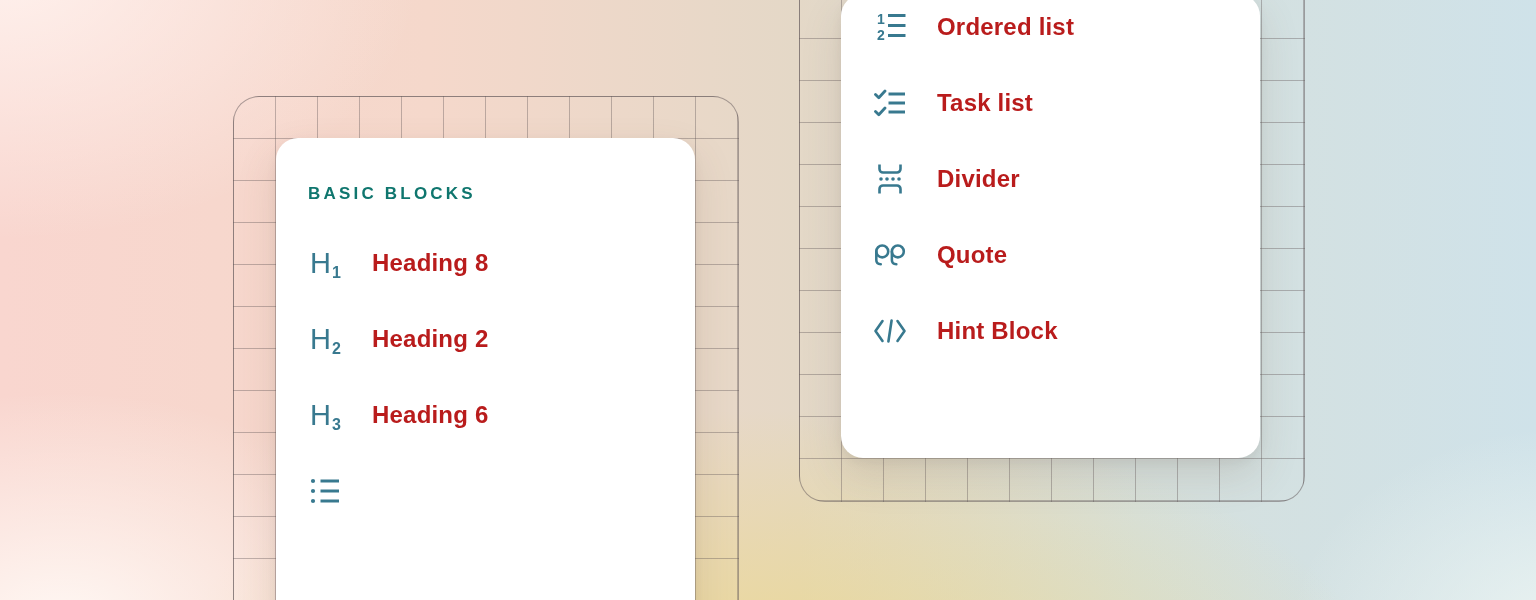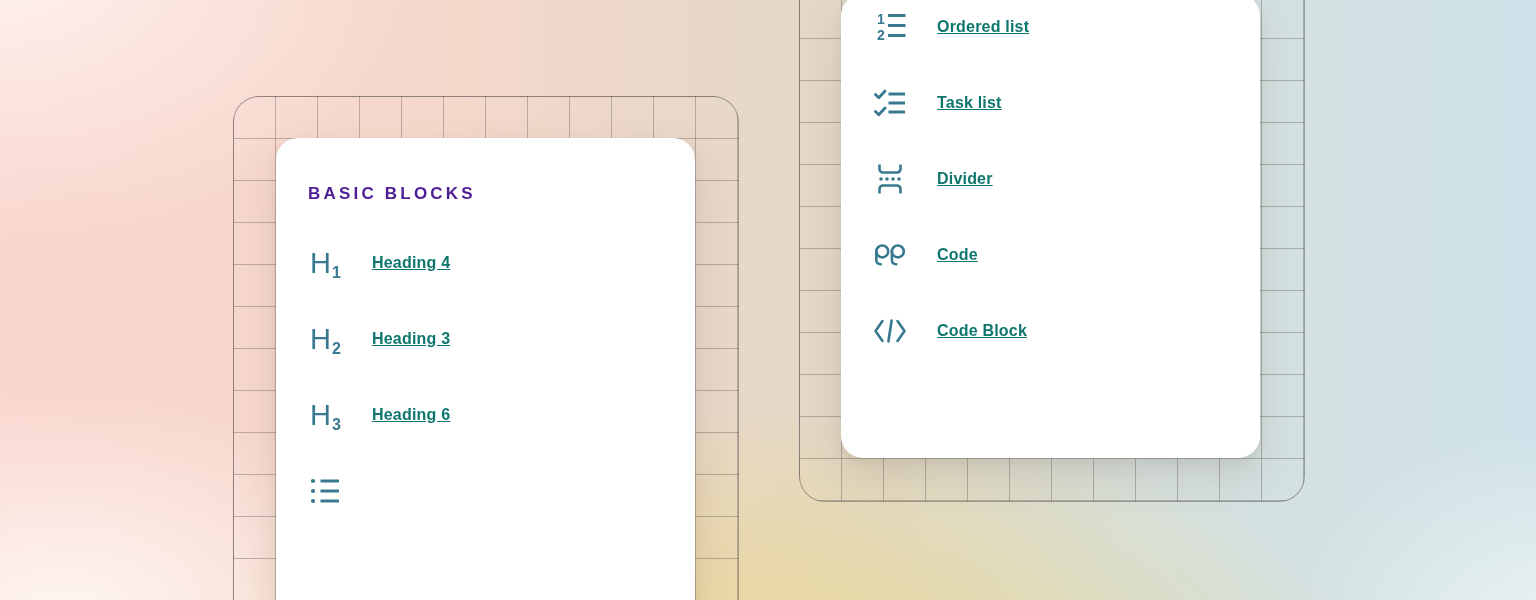--- a/index.html
+++ b/index.html
@@ -33,40 +33,39 @@
   .card{
     position:absolute;background:#ffffff;border-radius:22px;
     box-shadow:0 18px 40px rgba(110,85,70,0.16), 0 4px 12px rgba(0,0,0,0.05);
   }
   .card-left{left:276px;top:138px;width:419px;height:540px;}
   .card-right{left:841px;top:-6px;width:419px;height:464px;}
 
   .section-label{
     margin:46px 8px 0 32px;
     font-size:17px;line-height:20px;font-weight:700;
-    letter-spacing:3.2px;color:#4c1d95;
+    letter-spacing:3.2px;color:#0f766e;
   }
   .menu-list{display:block;}
   .card-left .menu-list{margin-top:21px;}
   .card-right .menu-list{margin-top:-5px;}
 
   .menu-item{
     display:flex;align-items:center;height:76px;padding-left:32px;
     cursor:pointer;
   }
   .icon-box{
     width:34px;height:34px;flex:0 0 34px;margin-right:30px;
     display:flex;align-items:center;justify-content:center;
     color:#38798f;
   }
   .icon-box svg{display:block;}
   .item-label{
-    font-size:16px;font-weight:700;color:#0f766e;letter-spacing:0.2px;
+    font-size:24px;font-weight:700;color:#b91c1c;letter-spacing:0.2px;
     white-space:nowrap;
-    text-decoration:underline;
   }
   .h-icon{
     font-size:29px;line-height:1;font-weight:400;color:#38798f;
     display:flex;align-items:baseline;
   }
   .h-icon .h-sub{font-size:16px;font-weight:700;position:relative;top:5px;left:1px;}
 
   .stroke{stroke:#38798f;fill:none;}
   .fill{fill:#38798f;stroke:none;}
   svg text{fill:#38798f;font-family:"Liberation Sans","DejaVu Sans",sans-serif;font-weight:700;}
@@ -84,31 +83,31 @@
     <div class="menu-list">
 
 
       <div class="menu-item">
         <span class="icon-box">
           <span class="h-icon">
               <span>H</span>
               <span class="h-sub">1</span>
             </span>
         </span>
-        <span class="item-label">Heading 4</span>
+        <span class="item-label">Heading 8</span>
       </div>
 
       <div class="menu-item">
         <span class="icon-box">
           <span class="h-icon">
               <span>H</span>
               <span class="h-sub">2</span>
             </span>
         </span>
-        <span class="item-label">Heading 3</span>
+        <span class="item-label">Heading 2</span>
       </div>
 
       <div class="menu-item">
         <span class="icon-box">
           <span class="h-icon">
               <span>H</span>
               <span class="h-sub">3</span>
             </span>
         </span>
         <span class="item-label">Heading 6</span>
@@ -176,30 +175,30 @@
 
       <div class="menu-item">
         <span class="icon-box">
           <svg width="36" height="25" viewBox="0 0 36 25">
             <circle class="stroke" stroke-width="2.7" cx="9.8" cy="8.2" r="6.3"></circle>
             <path class="stroke" stroke-width="2.7" stroke-linecap="round" d="M3.5,8.2 V17.3 q0,4.4 4.7,4.4"></path>
             <circle class="stroke" stroke-width="2.7" cx="26.3" cy="8.2" r="6.3"></circle>
             <path class="stroke" stroke-width="2.7" stroke-linecap="round" d="M20,8.2 V17.3 q0,4.4 4.7,4.4"></path>
           </svg>
         </span>
-        <span class="item-label">Code</span>
+        <span class="item-label">Quote</span>
       </div>
 
       <div class="menu-item">
         <span class="icon-box">
           <svg width="34" height="24" viewBox="0 0 34 24">
             <polyline class="stroke" stroke-width="2.6" stroke-linecap="round" stroke-linejoin="round" points="9.5,2 2.5,12 9.5,22"></polyline>
             <polyline class="stroke" stroke-width="2.6" stroke-linecap="round" stroke-linejoin="round" points="24.5,2 31.5,12 24.5,22"></polyline>
             <line class="stroke" stroke-width="2.6" stroke-linecap="round" x1="18.6" y1="1.5" x2="15.4" y2="22.5"></line>
           </svg>
         </span>
-        <span class="item-label">Code Block</span>
+        <span class="item-label">Hint Block</span>
       </div>
 
     </div>
   </div>
 
 </div>
 
 </body></html>

